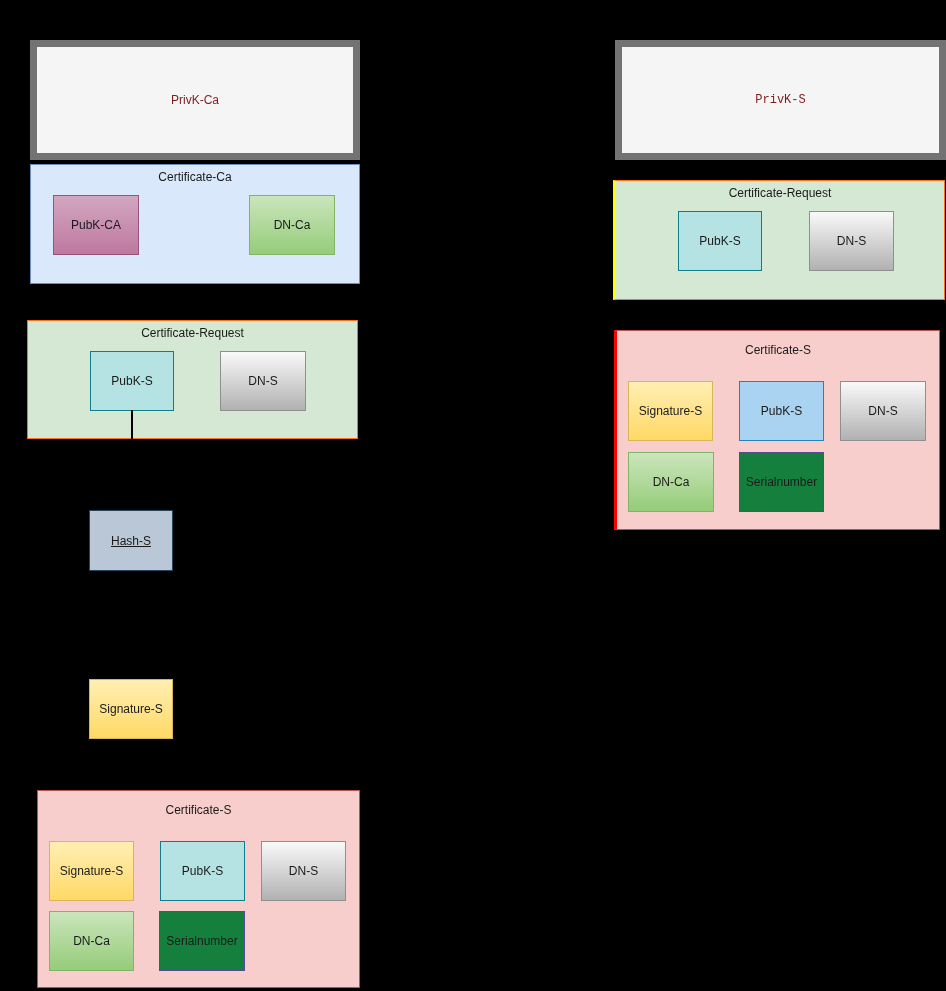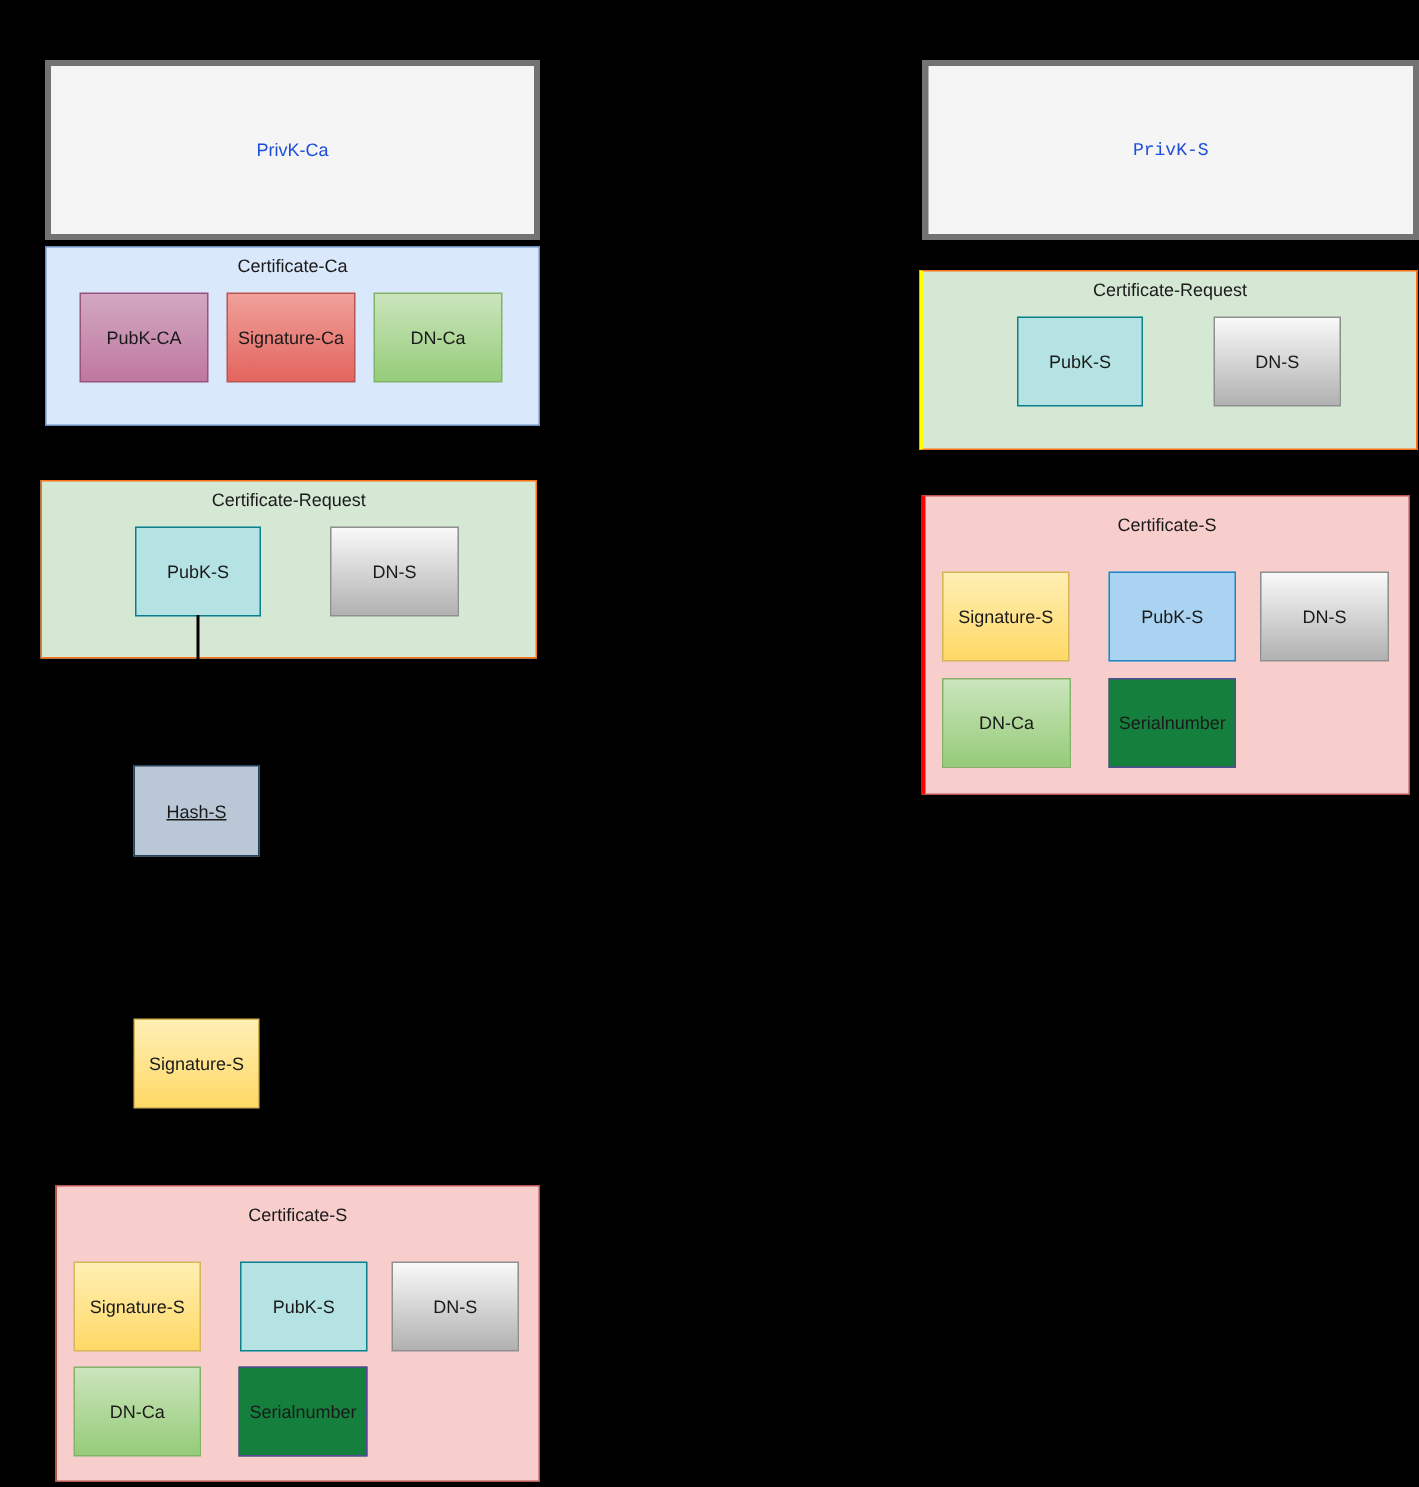--- a/index.html
+++ b/index.html
@@ -14,21 +14,21 @@
   .node {
     display: flex; align-items: center; justify-content: center;
     font-size: 12px; color: #1a1a1a; text-align: center;
     border: 1px solid #000;
   }
   .container { font-size: 12px; color: #1a1a1a; }
   .container .title { text-align: center; padding-top: 5px; }
   .container.pinkbox .title { padding-top: 12px; }
 
   
-  .whitebox  { background: #f5f5f5; border: 4px solid #737373; color: #1d4ed8; }
+  .whitebox  { background: #f5f5f5; border: 7px solid #737373; color: #7f1d1d; }
   .bluebox   { background: #dae8fc; border: 1px solid #6c8ebf; }
   .greenbox  { background: #d5e8d4; border: 1px solid #f97316; }
   .pinkbox   { background: #f8cecc; border: 1px solid #b85450; }
   .hl-yellow { border-left: 3px solid #ffff00; }
   .hl-red    { border-left: 3px solid #ff0000; }
 
   
   .n-pink   { background: linear-gradient(#d2a7c0, #bf78a0); border-color: #96547c; }
   .n-red    { background: linear-gradient(#f0a09a, #e3655e); border-color: #b85450; }
   .n-green  { background: linear-gradient(#cbe5bc, #95cc79); border-color: #82b366; }
@@ -45,21 +45,20 @@
 </head>
 <body>
 
 <div class="abs whitebox" style="left:30px; top:40px; width:330px; height:120px;">
   <div class="label-big">PrivK-Ca</div>
 </div>
 
 <div class="abs container bluebox" style="left:30px; top:164px; width:330px; height:120px;">
   <div class="title">Certificate-Ca</div>
   <div class="abs node n-pink" style="left:22px; top:30px; width:86px; height:60px;text-align:center;">PubK-CA</div>
-  <div class="abs node n-red" style="left:120px; top:30px; width:86px; height:60px;">Signature-Ca</div>
   <div class="abs node n-green" style="left:218px; top:30px; width:86px; height:60px;">DN-Ca</div>
 </div>
 
 <div class="abs container greenbox" style="left:27px; top:320px; width:331px; height:119px;">
   <div class="title">Certificate-Request</div>
   <div class="abs node n-cyan" style="left:62px; top:30px; width:84px; height:60px;">PubK-S</div>
   <div class="abs node n-gray" style="left:192px; top:30px; width:86px; height:60px;">DN-S</div>
 </div>
 
 <div class="abs connector" style="left:131px; top:410px; width:2px; height:100px;"></div>

